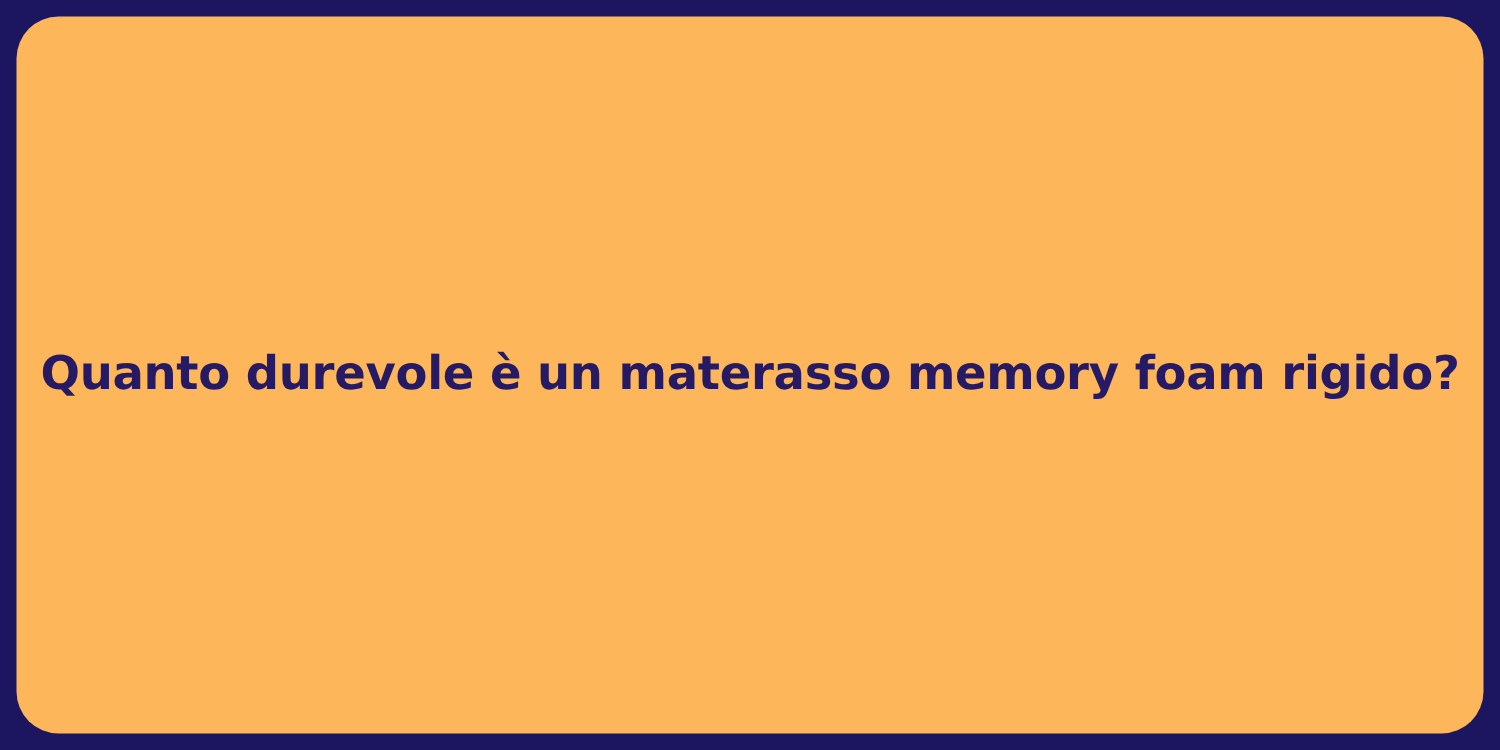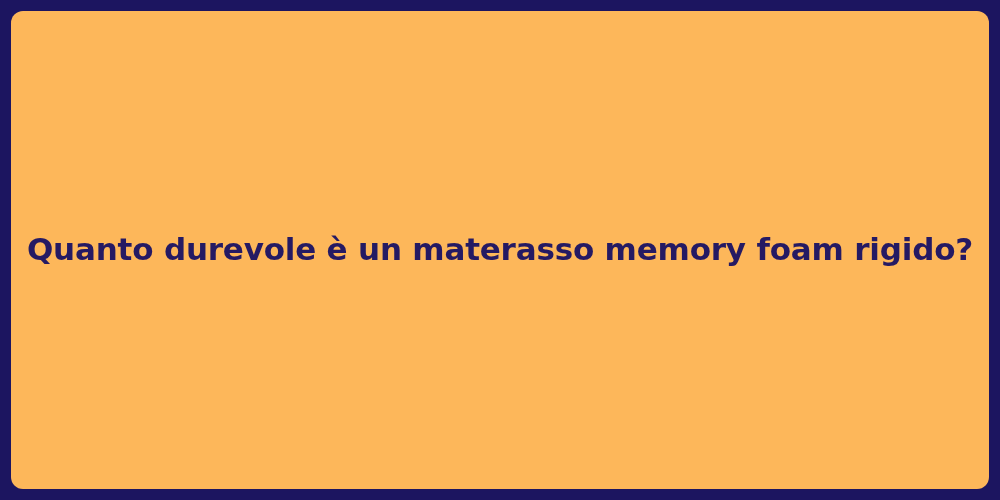--- a/index.html
+++ b/index.html
@@ -21,21 +21,21 @@
     height: 500px;
     background: #1c1560;
     padding: 11px;
   }
 
   .card {
     box-sizing: border-box;
     width: 100%;
     height: 100%;
     background: #fdb75a;
-    border-radius: 12px;
+    border-radius: 28px;
     display: flex;
     align-items: center;
     justify-content: center;
     overflow: hidden;
   }
 
   .headline {
     margin: 0;
     padding: 0 48px;
     text-align: center;

